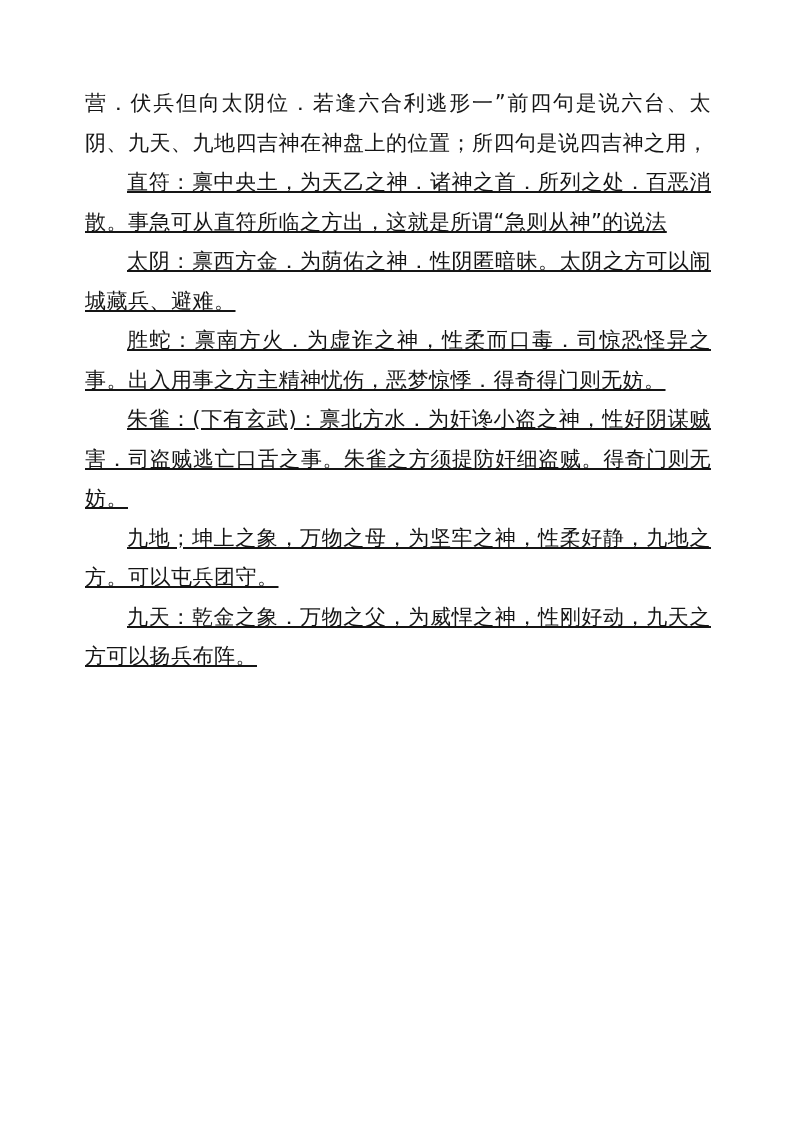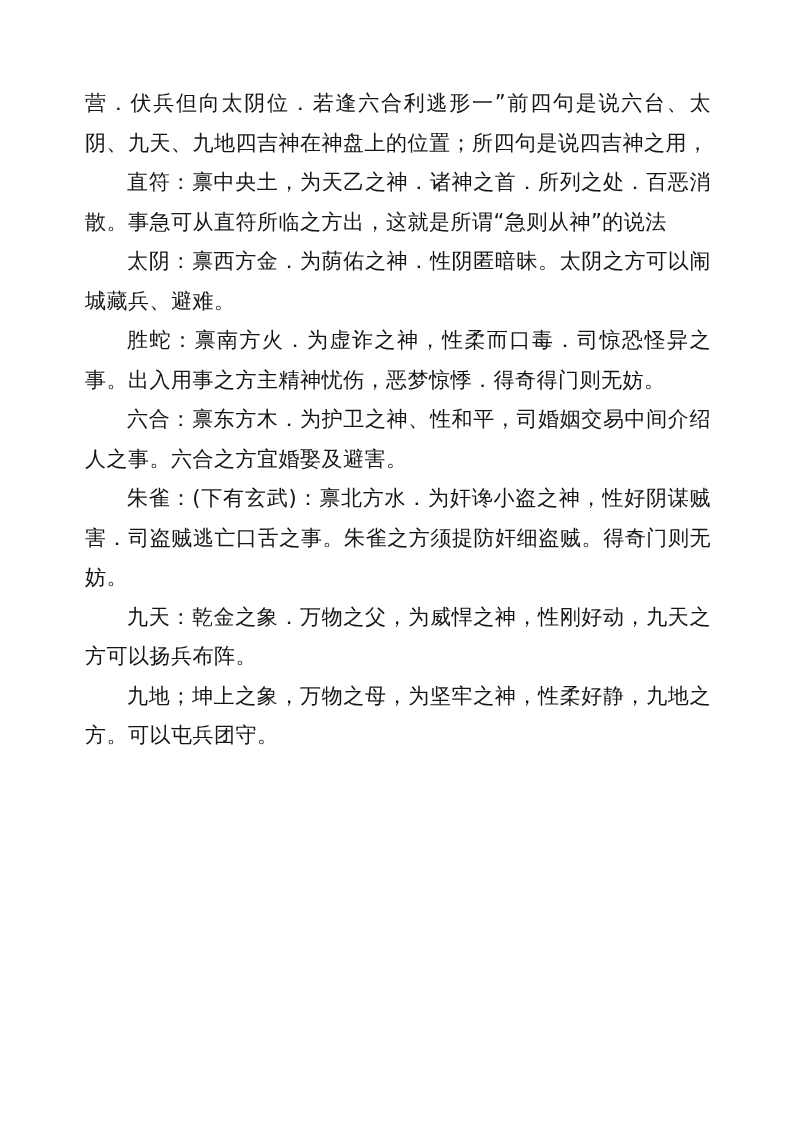--- a/index.html
+++ b/index.html
@@ -27,20 +27,21 @@
     margin: 0;
     padding: 0;
     font-size: 21px;
     line-height: 39.5px;
     text-align: justify;
     letter-spacing: 0.5px;
     color: #151515;
   }
   .content p.indent {
     text-indent: 2em;
+    text-decoration: underline;
   }
   .footer {
     position: absolute;
     left: 0;
     right: 0;
     top: 1037px;
     text-align: center;
     font-family: "Liberation Serif", "DejaVu Serif", serif;
     font-size: 16px;
     color: #ec4899;
@@ -48,22 +49,21 @@
 </style>
 </head>
 <body>
 
 <div class="page">
   <div class="content">
     <p>营．伏兵但向太阴位．若逢六合利逃形一”前四句是说六台、太阴、九天、九地四吉神在神盘上的位置；所四句是说四吉神之用，</p>
     <p class="indent">直符：禀中央土，为天乙之神．诸神之首．所列之处．百恶消散。事急可从直符所临之方出，这就是所谓“急则从神”的说法</p>
     <p class="indent">太阴：禀西方金．为荫佑之神．性阴匿暗昧。太阴之方可以闹城藏兵、避难。</p>
     <p class="indent">胜蛇：禀南方火．为虚诈之神，性柔而口毒．司惊恐怪异之事。出入用事之方主精神忧伤，恶梦惊悸．得奇得门则无妨。</p>
-    <p class="indent">六合：禀东方木．为护卫之神、性和平，司婚姻交易中间介绍人之事。六合之方宜婚娶及避害。</p>
     <p class="indent">朱雀：(下有玄武)：禀北方水．为奸谗小盗之神，性好阴谋贼害．司盗贼逃亡口舌之事。朱雀之方须提防奸细盗贼。得奇门则无妨。</p>
+    <p class="indent">九地；坤上之象，万物之母，为坚牢之神，性柔好静，九地之方。可以屯兵团守。</p>
     <p class="indent">九天：乾金之象．万物之父，为威悍之神，性刚好动，九天之方可以扬兵布阵。</p>
-    <p class="indent">九地；坤上之象，万物之母，为坚牢之神，性柔好静，九地之方。可以屯兵团守。</p>
   </div>
 
   <div class="footer">
     <span>第 4 页 共 4 页</span>
   </div>
 </div>
 
 </body></html>

